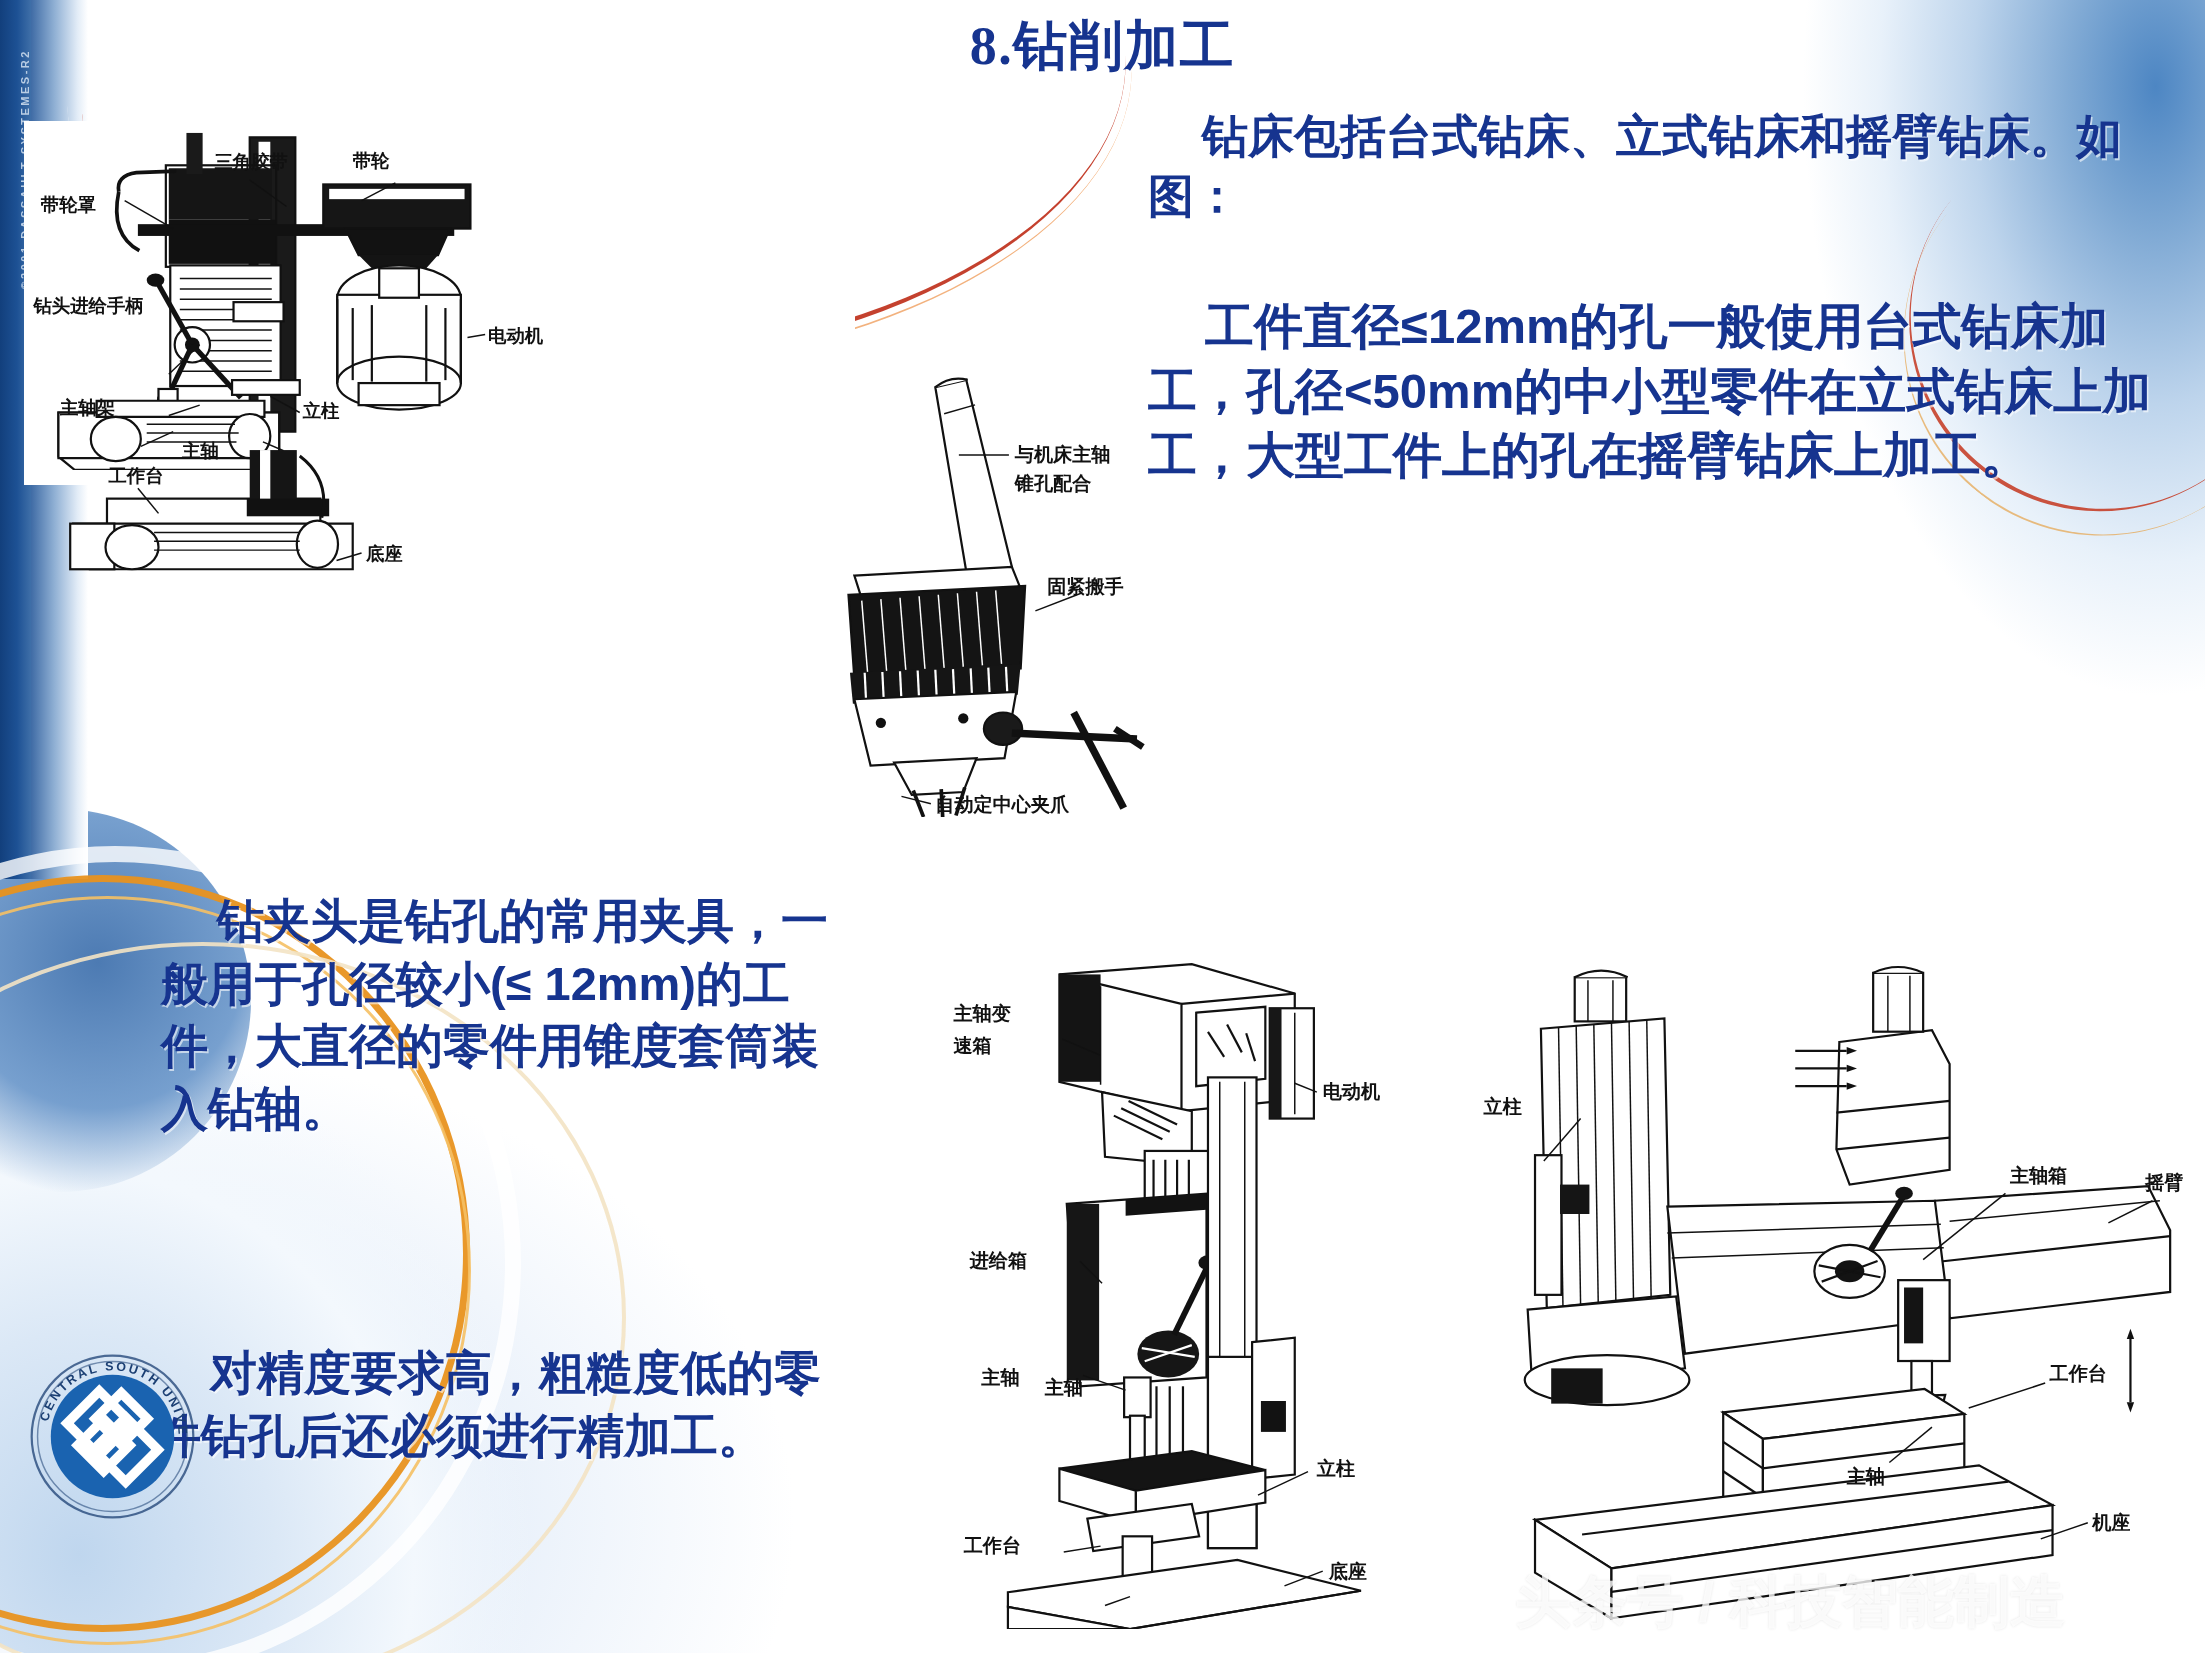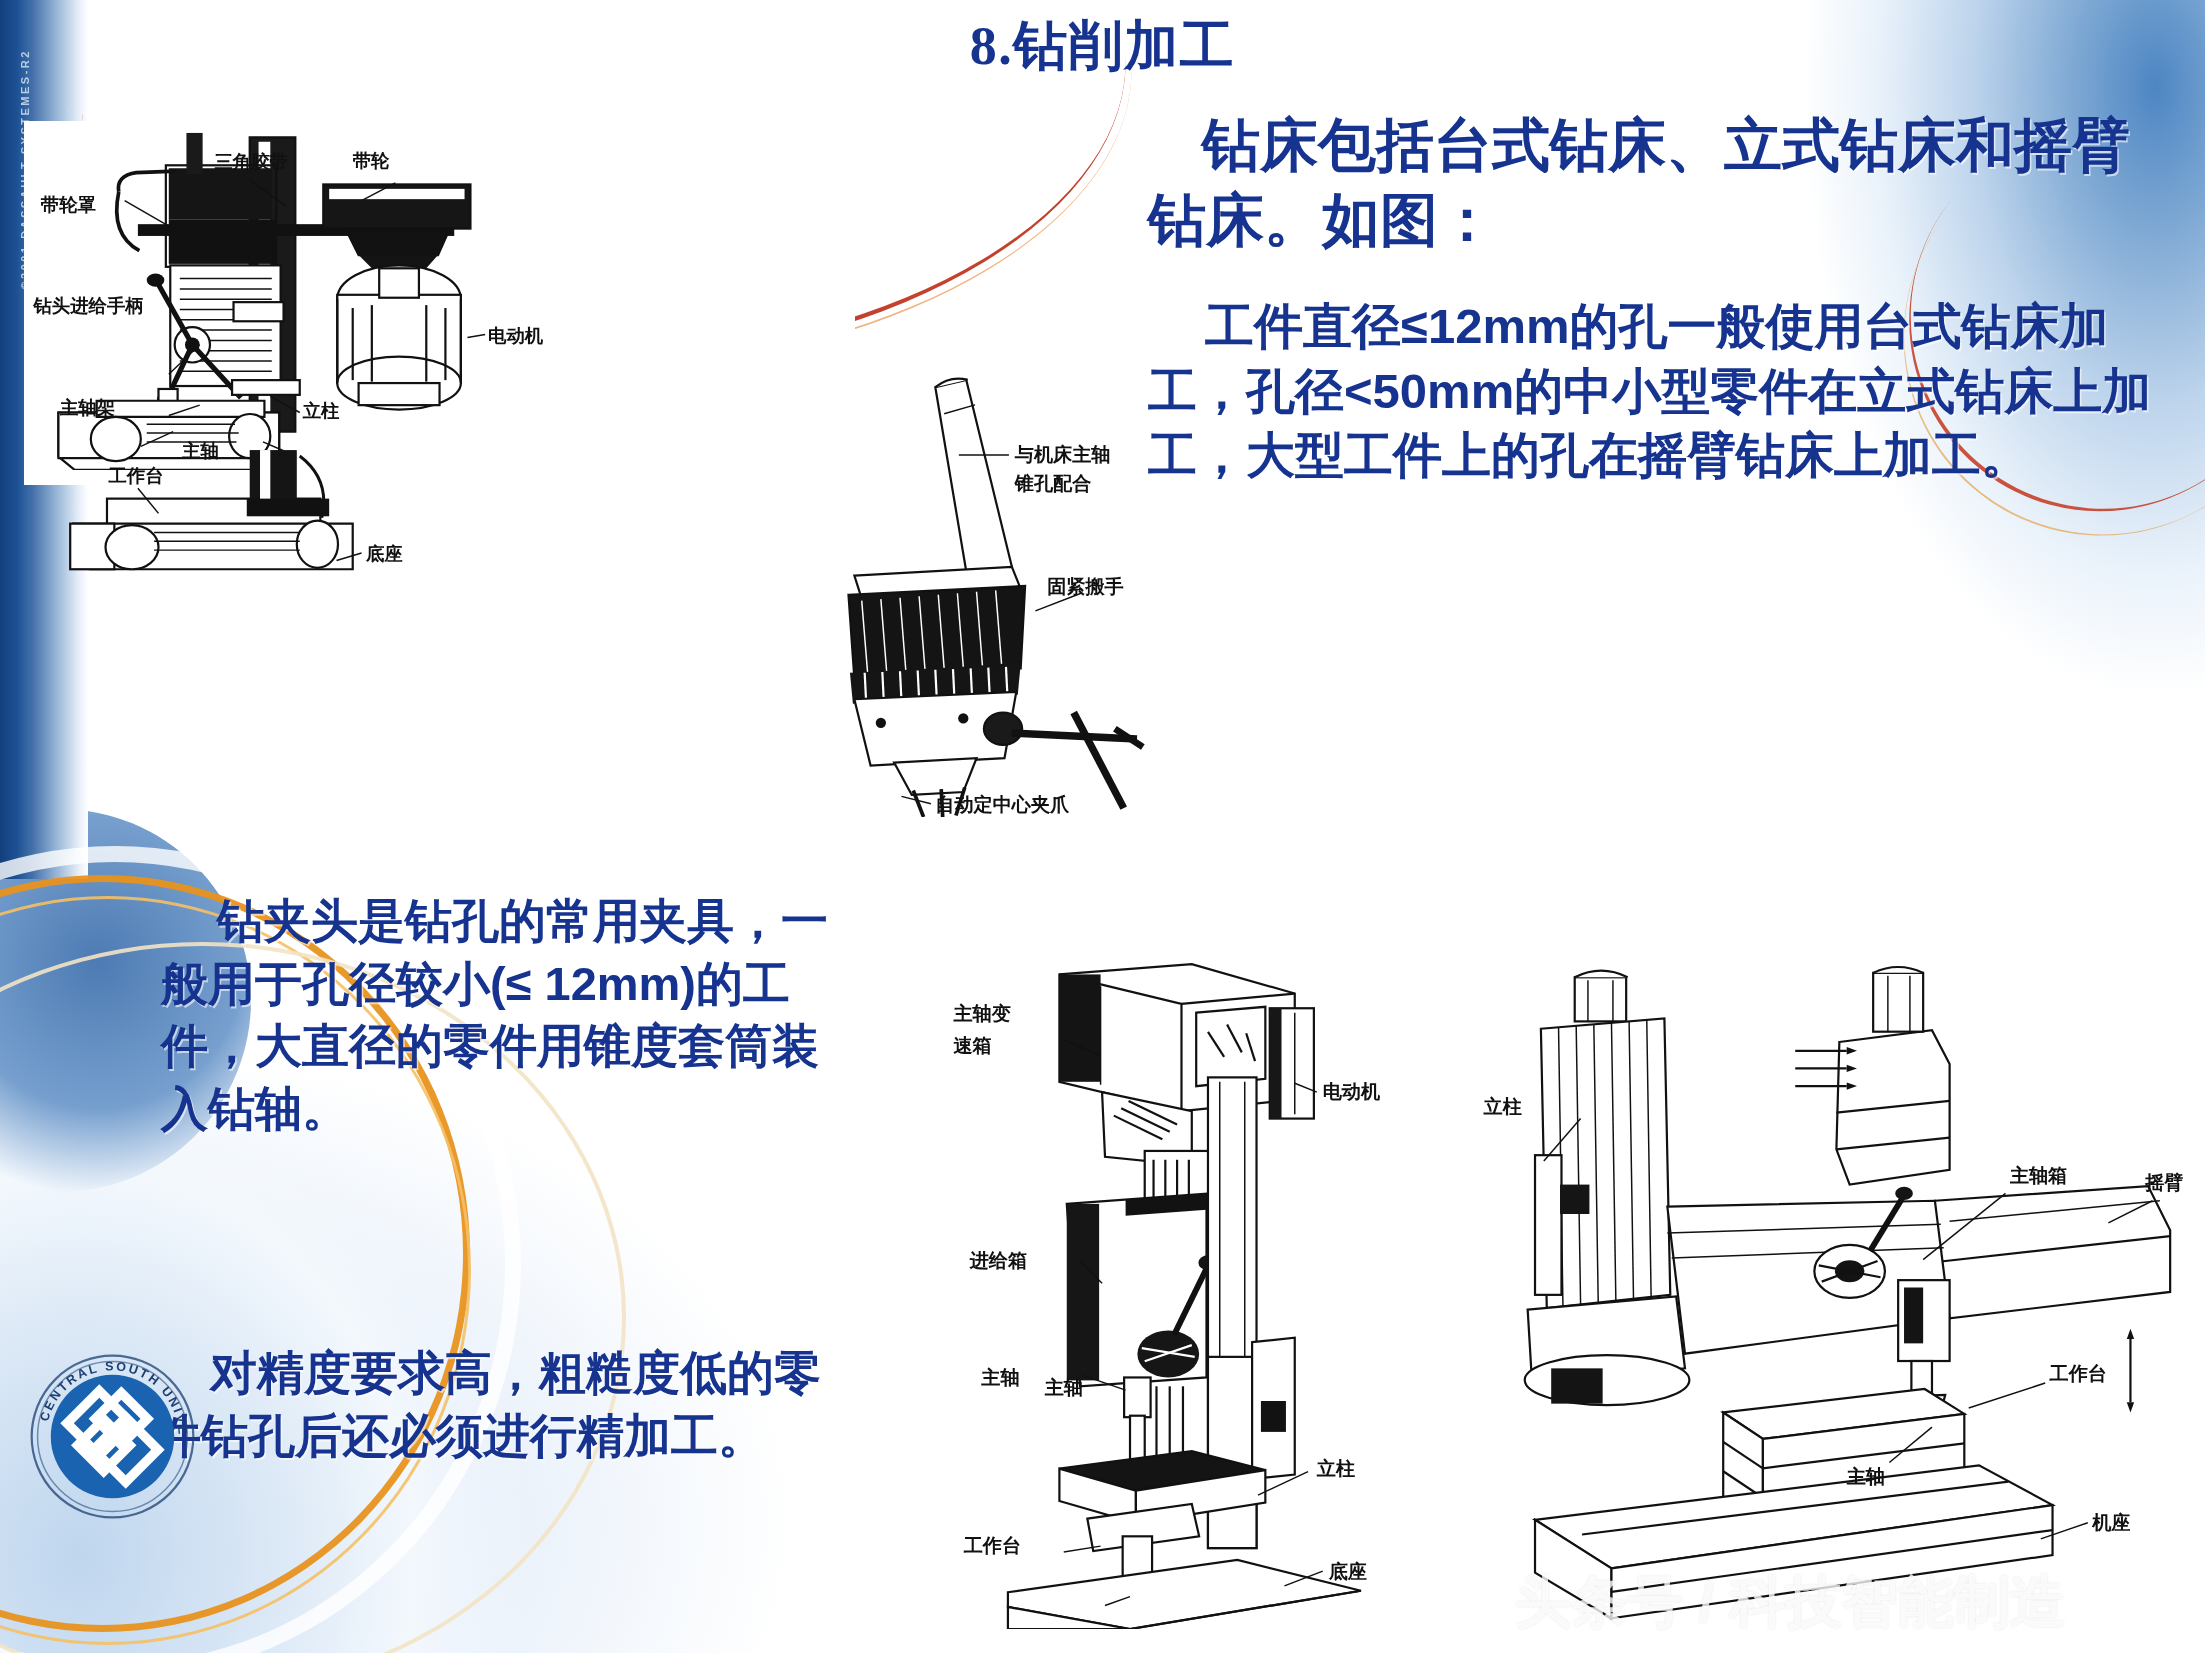--- a/index.html
+++ b/index.html
@@ -68,21 +68,21 @@
 
   
   .fig{position:absolute;}
   .fig svg{display:block;}
   .lbl{font-family:"Liberation Sans","DejaVu Sans",sans-serif;fill:#111;font-weight:bold;}
 
   
   .txt{position:absolute;color:#16348f;font-weight:bold;
     font-family:"Liberation Sans","DejaVu Sans",sans-serif;
     text-shadow:1.5px 1.5px 0 rgba(255,255,255,.6);}
-  #para-right1{left:1148px;top:107px;width:1037px;font-size:58px;line-height:1.30;text-indent:54px;}
+  #para-right1{left:1148px;top:107px;width:1037px;font-size:46px;line-height:1.30;text-indent:54px;}
   #para-right2{left:1148px;top:294px;width:1045px;font-size:49px;line-height:1.32;text-indent:57px;}
   #para-left1{left:154px;top:890px;width:699px;font-size:47px;line-height:1.33;text-indent:56px;margin-left:7px;}
   #para-left2{left:154px;top:1298px;width:699px;font-size:47px;line-height:1.33;text-indent:56px;margin-top:44px;}
 
   
   .logo{position:absolute;left:28px;top:1352px;width:169px;height:169px;}
 
   
   .watermark{position:absolute;left:1515px;top:1565px;
     font-size:56px;font-weight:bold;color:rgba(255,255,255,.78);

